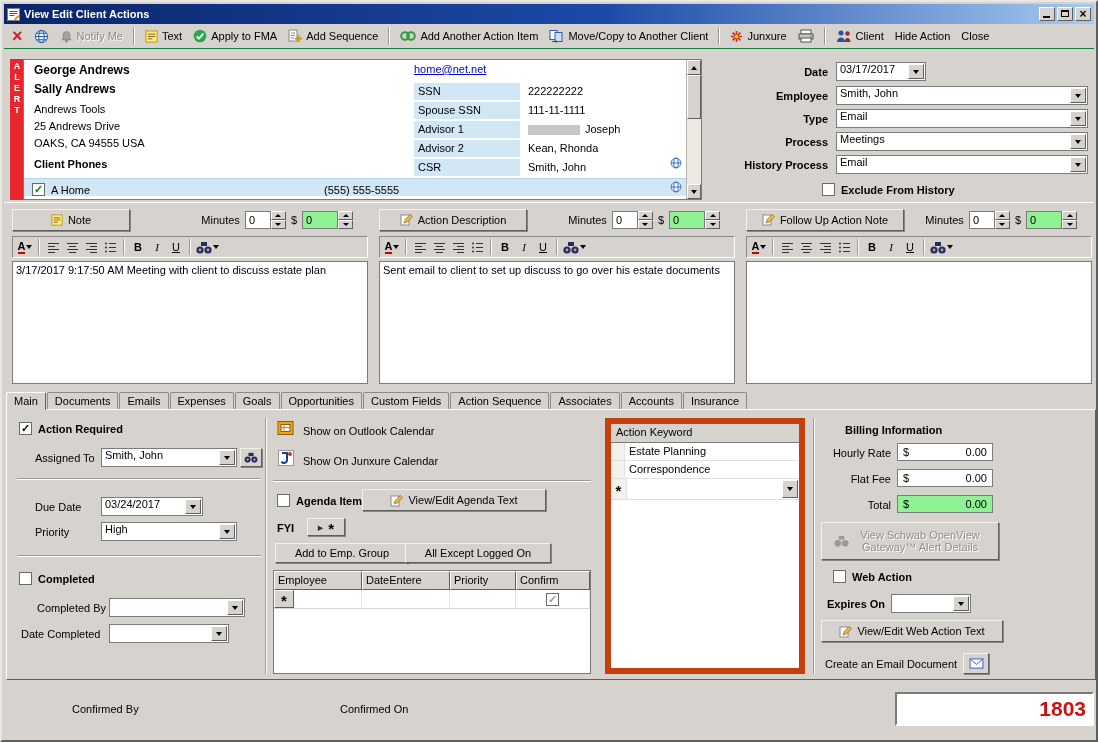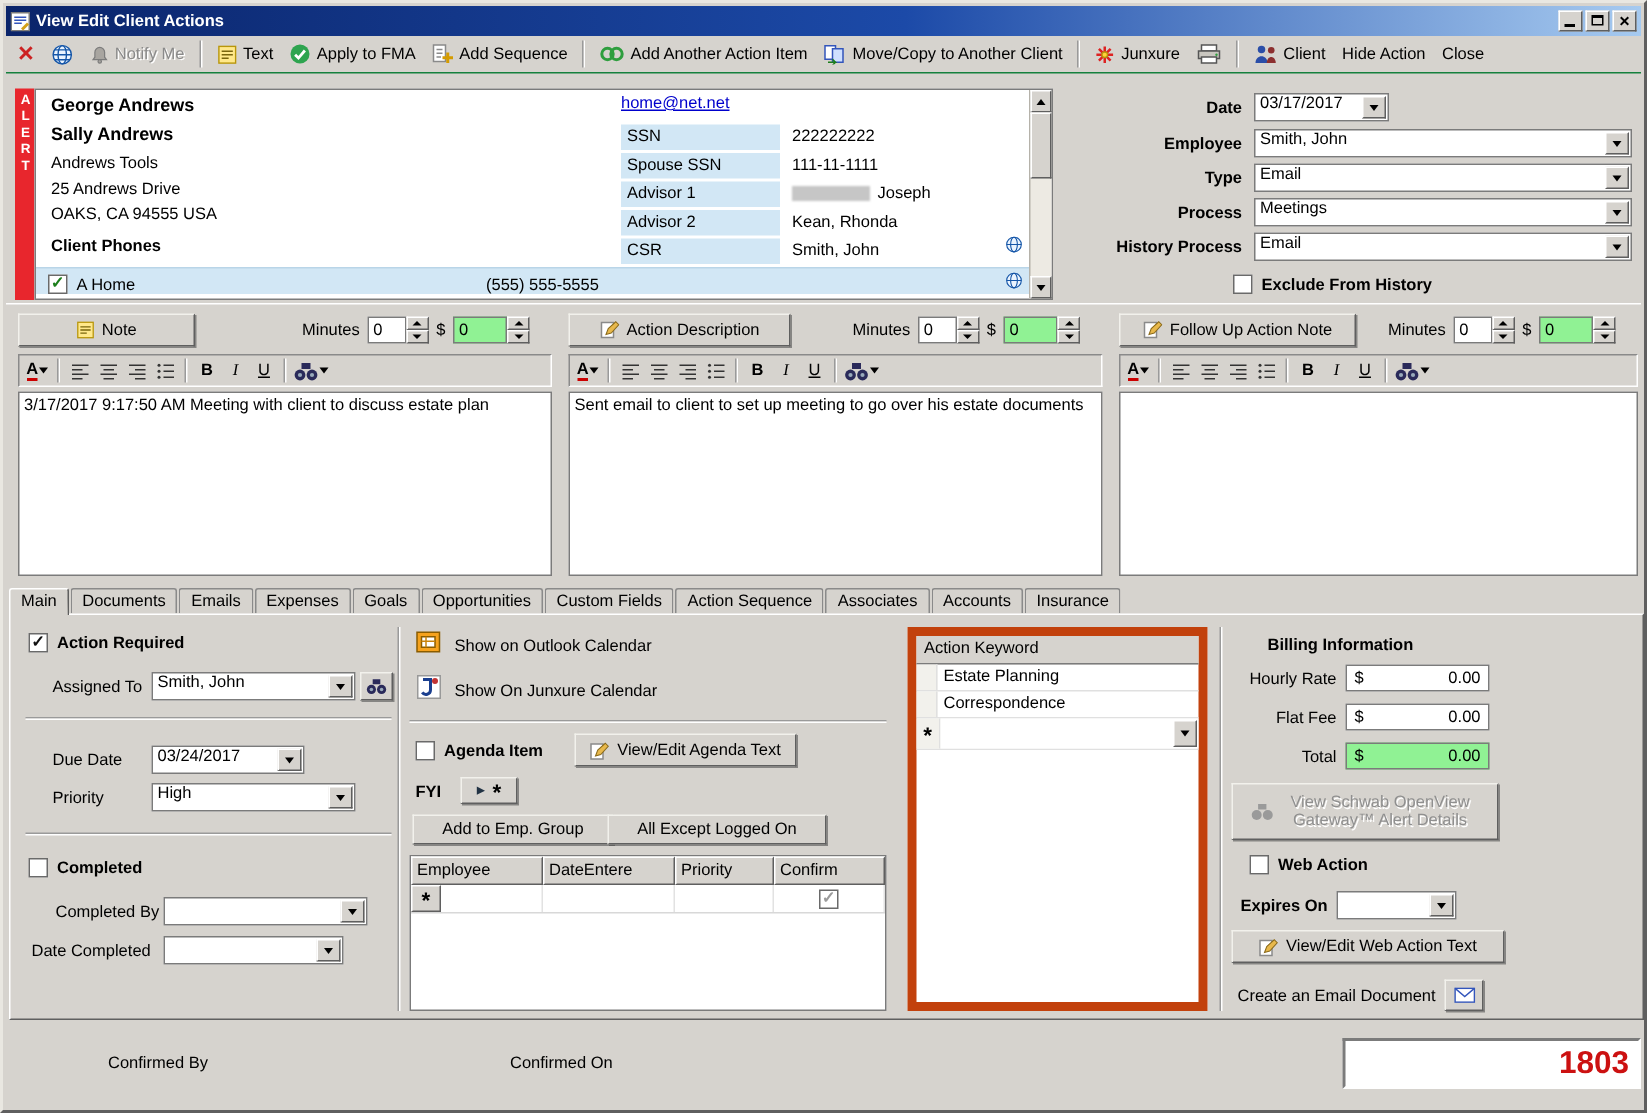--- a/index.html
+++ b/index.html
@@ -509,21 +509,21 @@
             <svg width="16" height="13" viewBox="0 0 16 13">
               <path d="M5 1h6v4H5z" fill="#2a2a5a"></path>
               <circle cx="4" cy="9" r="3.6" fill="#2a2a5a"></circle>
               <circle cx="12" cy="9" r="3.6" fill="#2a2a5a"></circle>
               <circle cx="4" cy="9" r="1.4" fill="#9ab"></circle>
               <circle cx="12" cy="9" r="1.4" fill="#9ab"></circle>
             </svg>
             <i class="tri-down"></i>
           </span>
       </div>
-      <div class="note-text">Sent email to client to set up meeting to go over his estate documents</div>
+      <div class="note-text">Sent email to client to set up discuss to go over his estate documents</div>
     </div>
 
     <div class="note-panel" style="left:740px;width:350px">
       <div class="np-head">
         <span class="btn np-btn" style="width:158px">
           <span class="ic">
               <svg width="13" height="13" viewBox="0 0 13 13">
                 <rect x="1" y="2" width="8" height="10" fill="#fff" stroke="#8a8a8a"></rect>
                 <path d="M4 10l1.5-4L10.5 1.5 12.5 3.5 7.5 9z" fill="#e8b84b" stroke="#8a6a1a" stroke-width="0.7"></path>
               </svg>
@@ -691,21 +691,21 @@
           <path d="M4 3h5v7a3 3 0 0 1-5.5 1.6" fill="none" stroke="#1b3f8f" stroke-width="2"></path>
           <circle cx="12" cy="4" r="2" fill="#c23333"></circle>
         </svg>
       </span>
     <span class="lbl abs" style="left:296px;top:45px">Show On Junxure Calendar</span>
     <div class="hsep" style="left:266px;top:70px;width:318px"></div>
     <div class="cb-row" style="left:270px;top:84px">
       <span class="checkbox"></span>
       <span class="lbl-b">Agenda Item</span>
     </div>
-    <span class="btn abs" style="left:376px;top:79px;width:148px;height:22px">
+    <span class="btn abs" style="left:355px;top:79px;width:184px;height:22px">
       <span class="ic">
           <svg width="13" height="13" viewBox="0 0 13 13">
             <rect x="1" y="2" width="8" height="10" fill="#fff" stroke="#8a8a8a"></rect>
             <path d="M4 10l1.5-4L10.5 1.5 12.5 3.5 7.5 9z" fill="#e8b84b" stroke="#8a6a1a" stroke-width="0.7"></path>
           </svg>
         </span>
       <span>View/Edit Agenda Text</span>
     </span>
     <span class="lbl-b abs" style="left:270px;top:112px">FYI</span>
     <span class="btn abs" style="left:300px;top:108px;width:38px;height:18px">

